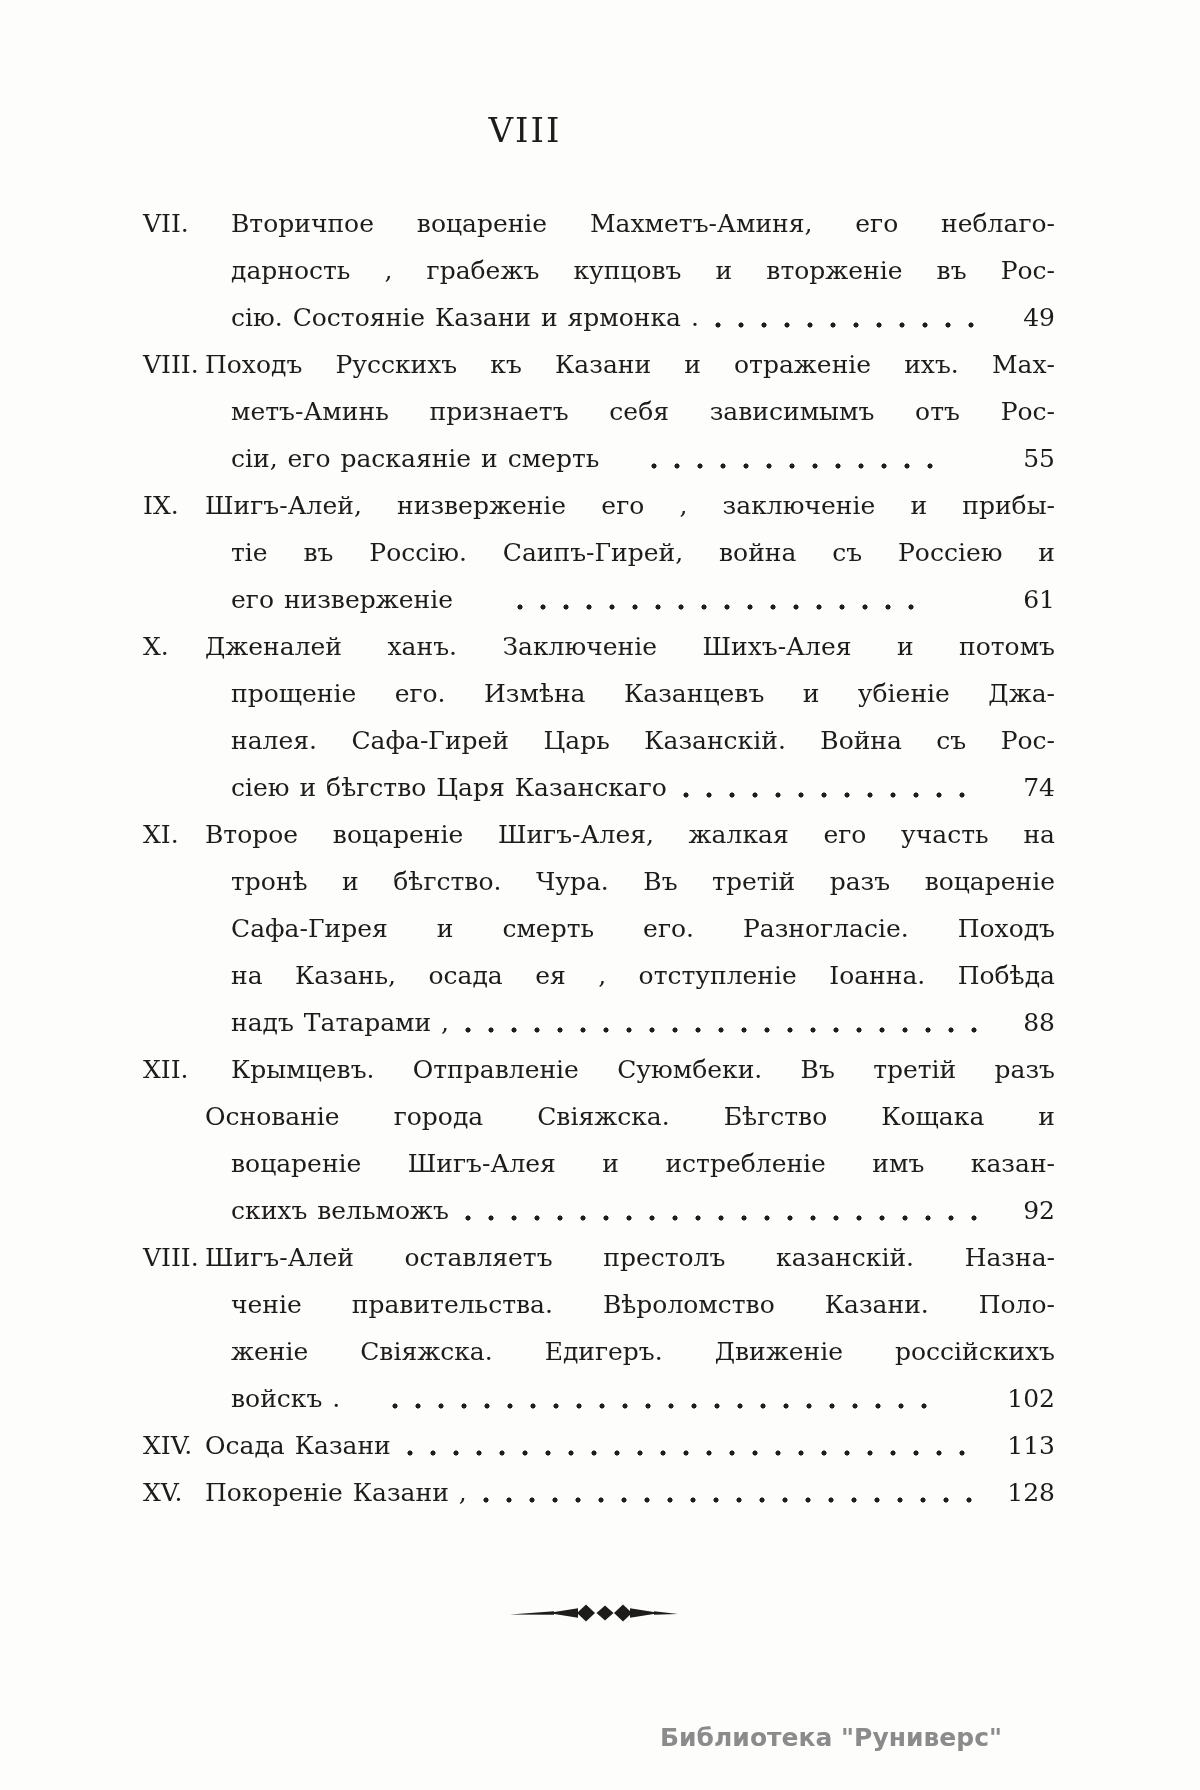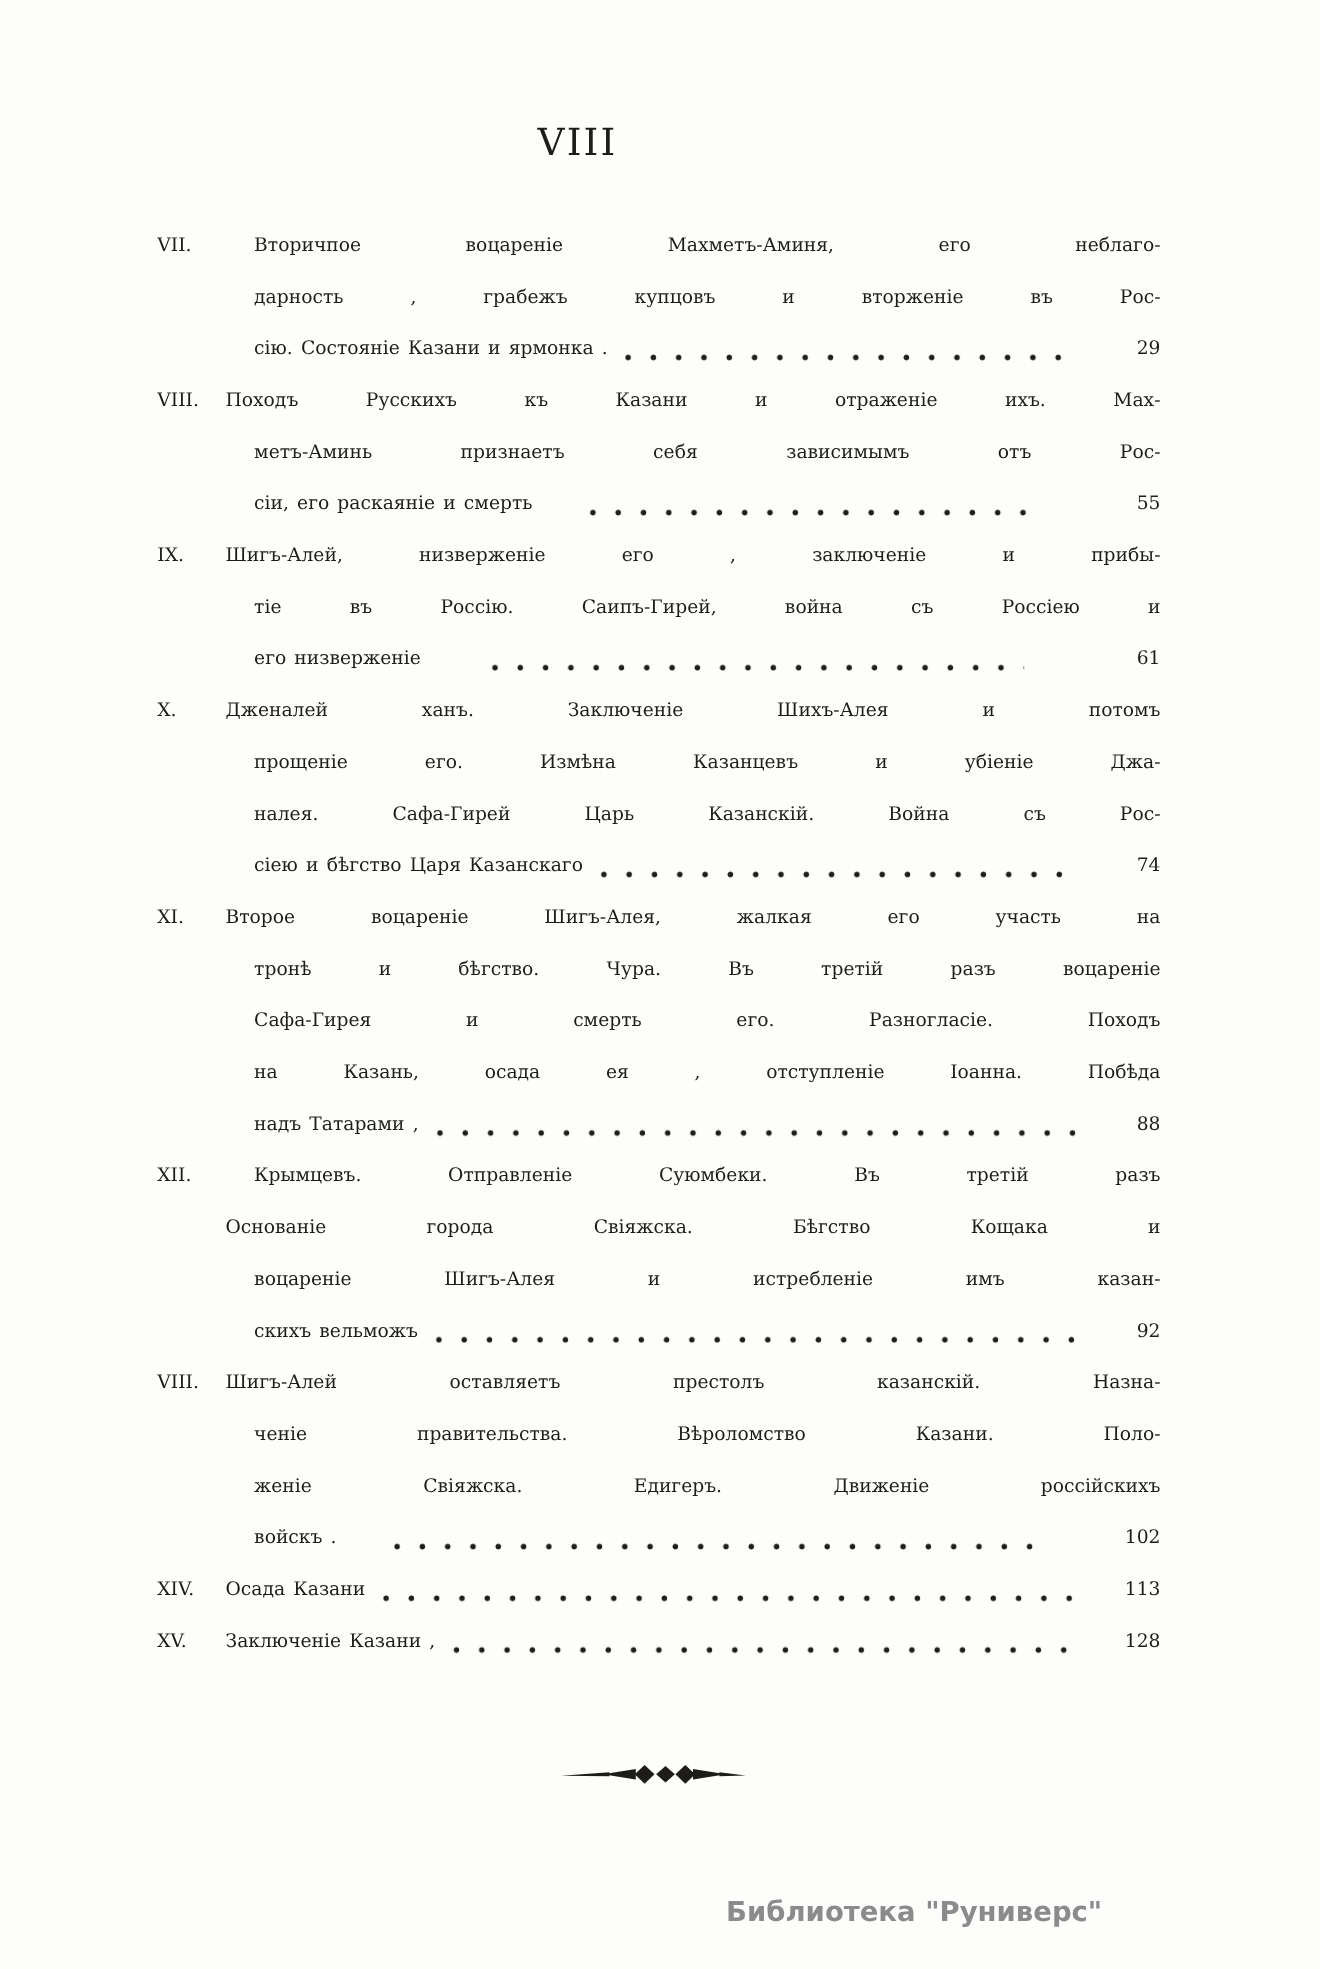--- a/index.html
+++ b/index.html
@@ -20,21 +20,21 @@
     text-align: center;
     font-size: 34px;
     letter-spacing: 2px;
     font-weight: normal;
   }
   .toc {
     position: absolute;
     left: 143px;
     top: 200px;
     width: 912px;
-    font-size: 17px;
+    font-size: 25px;
   }
   .entry { position: relative; padding-left: 62px; }
   .numeral {
     position: absolute;
     left: 0; top: 0;
     height: 47px; line-height: 47px;
     white-space: nowrap;
   }
   .line {
     height: 47px; line-height: 47px;
@@ -80,21 +80,21 @@
   <div class="page-header">VIII</div>
 
   <div class="toc">
       <div class="entry">
         <span class="numeral">VII.</span>
         <div class="line cont">Вторичпое воцареніе Махметъ-Аминя, его неблаго-</div>
         <div class="line cont">дарность , грабежъ купцовъ и вторженіе въ Рос-</div>
         <div class="lastline contflex" style="padding-left: 26px;">
           <span class="txt">сію. Состояніе Казани и ярмонка .</span>
           <span class="leader"></span>
-          <span class="pagenum">29</span>
+          <span class="pagenum">49</span>
         </div>
       </div>
       <div class="entry">
         <span class="numeral">VIII.</span>
         <div class="line">Походъ Русскихъ къ Казани и отраженіе ихъ. Мах-</div>
         <div class="line cont">метъ-Аминь признаетъ себя зависимымъ отъ Рос-</div>
         <div class="lastline contflex" style="padding-left: 26px; gap: 36px;">
           <span class="txt">сіи, его раскаяніе и смерть</span>
           <span class="leader"></span>
           <span class="pagenum">55</span>
@@ -159,21 +159,21 @@
         <span class="numeral">XIV.</span>
         <div class="lastline">
           <span class="txt">Осада Казани</span>
           <span class="leader"></span>
           <span class="pagenum">113</span>
         </div>
       </div>
       <div class="entry">
         <span class="numeral">XV.</span>
         <div class="lastline">
-          <span class="txt">Заключеніе Казани ,</span>
+          <span class="txt">Покореніе Казани ,</span>
           <span class="leader"></span>
           <span class="pagenum">128</span>
         </div>
       </div>
     </div>
 
   <svg class="divider" viewBox="0 0 172 24" xmlns="http://www.w3.org/2000/svg" aria-hidden="true">
     <polygon points="2,13.4 46,10.2 46,13.8" fill="#1e1c1a"></polygon>
     <polygon points="40,12 70,7.2 70,16.8" fill="#1e1c1a"></polygon>
     <polygon points="78,3.5 87,12 78,20.5 69,12" fill="#1e1c1a"></polygon>

